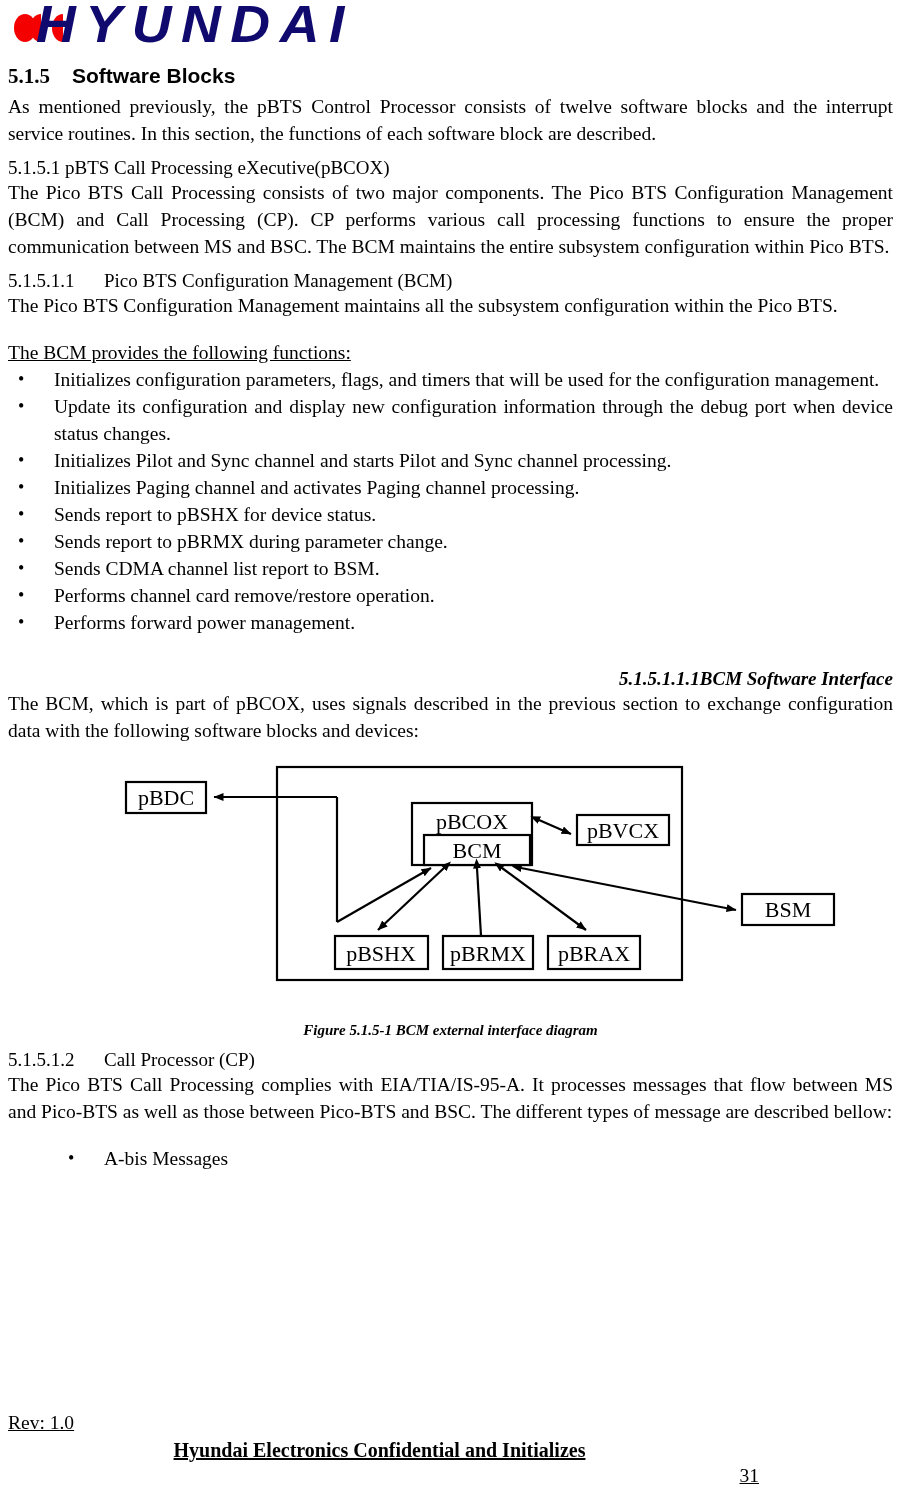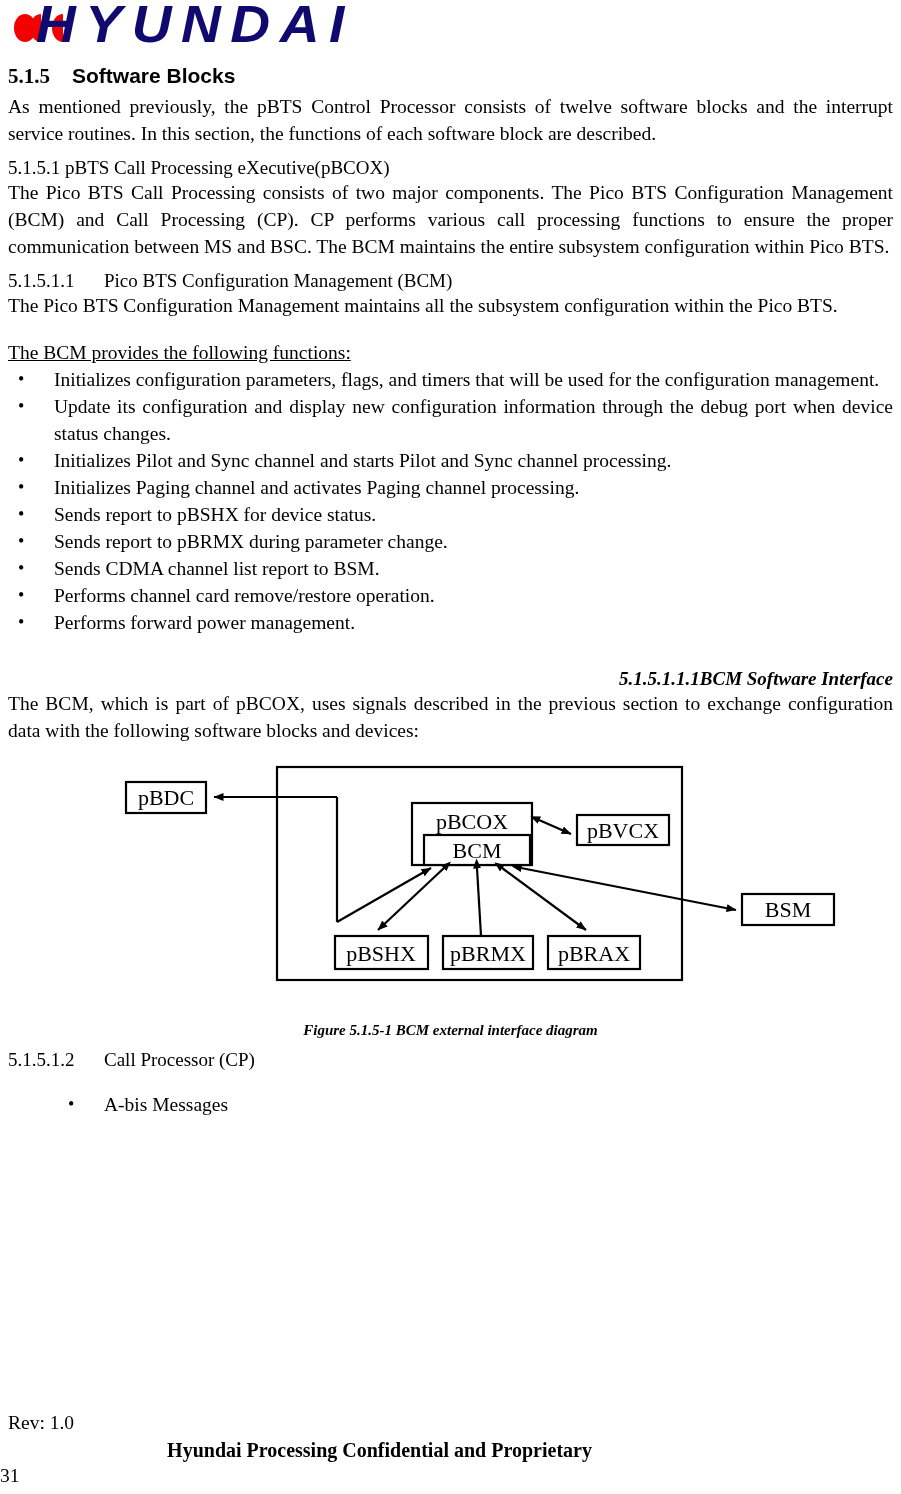--- a/index.html
+++ b/index.html
@@ -150,34 +150,35 @@
     font-size: 15px;
     margin: 16px 0 0 0;
   }
 
   
   .footer {
     position: absolute;
     left: 0;
     bottom: 6px;
     width: 759px;
+    text-decoration: underline;
   }
   .footer .rev {
     font-size: 19.5px;
     margin-left: 8px;
     line-height: 26px;
   }
   .footer .conf {
     text-align: center;
     font-weight: 700;
     font-size: 20px;
     line-height: 28px;
   }
   .footer .pageno {
-    text-align: left;
+    text-align: right;
     font-size: 19.5px;
     line-height: 24px;
   }
 </style>
 </head>
 <body>
 
 <div class="page">
 
   <div class="logo-band">
@@ -274,26 +275,27 @@
       <line x1="469" y1="112" x2="473" y2="180" stroke="#000000" stroke-width="2.2" marker-start="url(#arrowStart)"></line>
       <line x1="494" y1="112" x2="578" y2="174" stroke="#000000" stroke-width="2.2" marker-start="url(#arrowStart)" marker-end="url(#arrowEnd)"></line>
     </svg>
   </div>
 
   <div class="fig-caption">Figure 5.1.5-1 BCM external interface diagram</div>
 
   <div class="h3">
     <span class="num">5.1.5.1.2</span><span>Call Processor (CP)</span>
   </div>
+  <p class="body">The Pico BTS Call Processing complies with EIA/TIA/IS-95-A.  It processes messages that flow between  MS and Pico-BTS as well as those between Pico-BTS and BSC. The different types of message are described bellow:</p>
 
   <p class="spacer"></p>
 
   <ul class="bullets indented">
     <li class="nojust">A-bis Messages</li>
   </ul>
 
   <div class="footer">
     <div class="rev">Rev: 1.0</div>
-    <div class="conf">Hyundai Processing Confidential and Proprietary</div>
+    <div class="conf">Hyundai Electronics Confidential and Initializes</div>
     <div class="pageno">31</div>
   </div>
 
 </div>
 
 </body></html>

